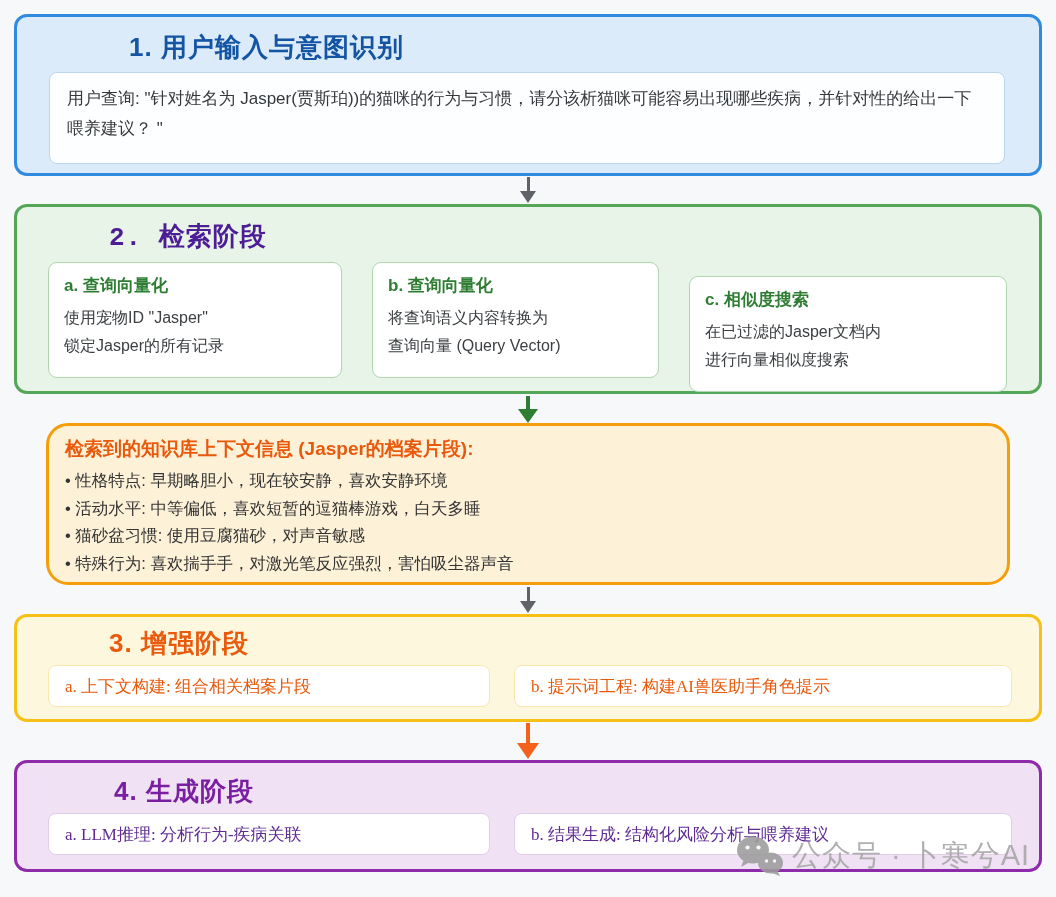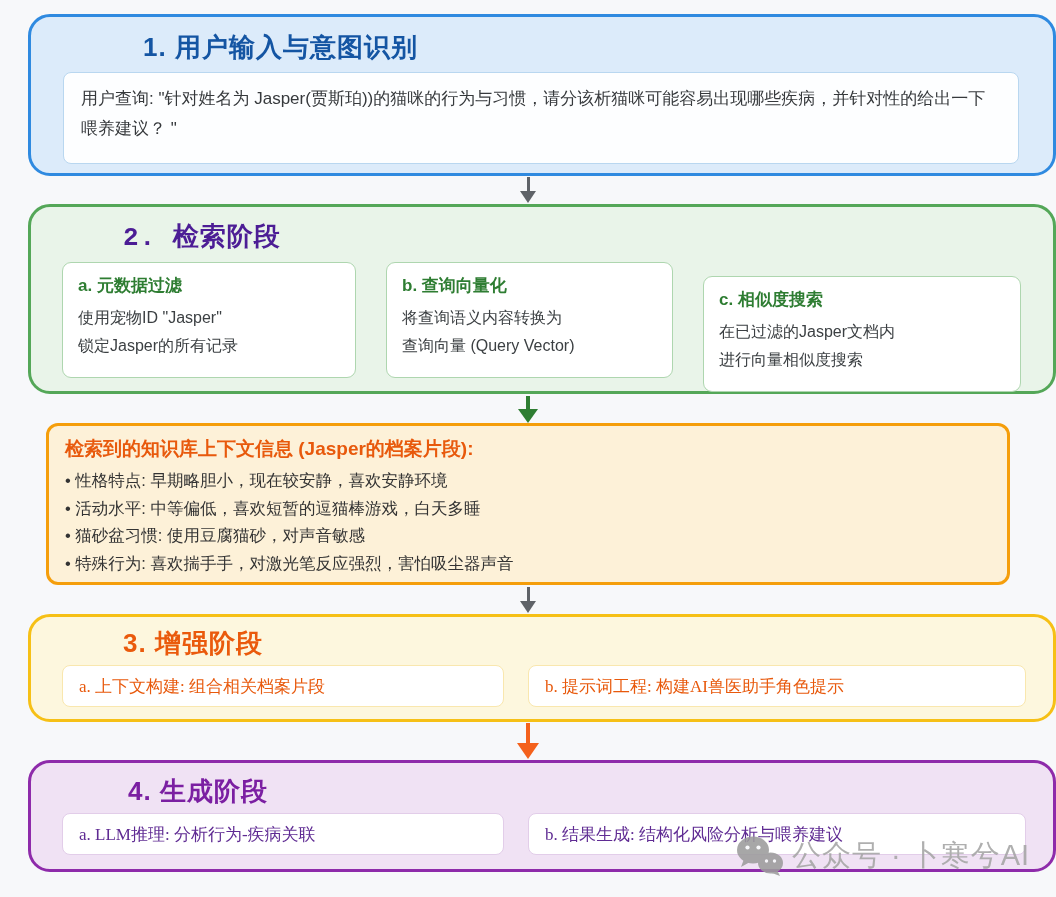--- a/index.html
+++ b/index.html
@@ -8,22 +8,22 @@
     background:#eef0f3;
   }
   .canvas{
     position:relative;
     width:1056px;height:897px;
     background:#f7f8fa;
     overflow:hidden;
   }
   .stage{
     position:absolute;
-    left:28px;width:1028px;
-    border-radius:22px;
+    left:14px;width:1028px;
+    border-radius:13px;
     box-sizing:border-box;
   }
   .stage-title{
     position:absolute;
     margin:0;
     font-size:26px;
     font-weight:bold;
     letter-spacing:1px;
   }
   
@@ -85,21 +85,21 @@
   .card-line{
     font-size:16px;color:#3c4043;line-height:28px;
   }
   
   .context-box{
     position:absolute;
     left:46px;top:423px;width:964px;height:162px;
     box-sizing:border-box;
     background:#fdf1d8;
     border:3px solid #f59e0b;
-    border-radius:12px;
+    border-radius:22px;
     padding:10px 16px;
   }
   .context-title{
     font-size:19px;font-weight:bold;color:#e8590c;
     margin-bottom:5px;
   }
   .context-line{
     font-size:16.5px;color:#333333;line-height:27.5px;
   }
   
@@ -187,21 +187,21 @@
 
   <div class="arrow arrow1">
     <span class="shaft"></span>
     <span class="head"></span>
   </div>
 
   <section class="stage stage2">
     <h2 class="stage-title">2. 检索阶段</h2>
     <div class="cards">
       <div class="card card-a">
-        <div class="card-title">a. 元数据过滤</div>
+        <div class="card-title">a. 查询向量化</div>
         <div class="card-line">使用宠物ID "Jasper"</div>
         <div class="card-line">锁定Jasper的所有记录</div>
       </div>
       <div class="card card-b">
         <div class="card-title">b. 查询向量化</div>
         <div class="card-line">将查询语义内容转换为</div>
         <div class="card-line">查询向量 (Query Vector)</div>
       </div>
       <div class="card card-c">
         <div class="card-title">c. 相似度搜索</div>

